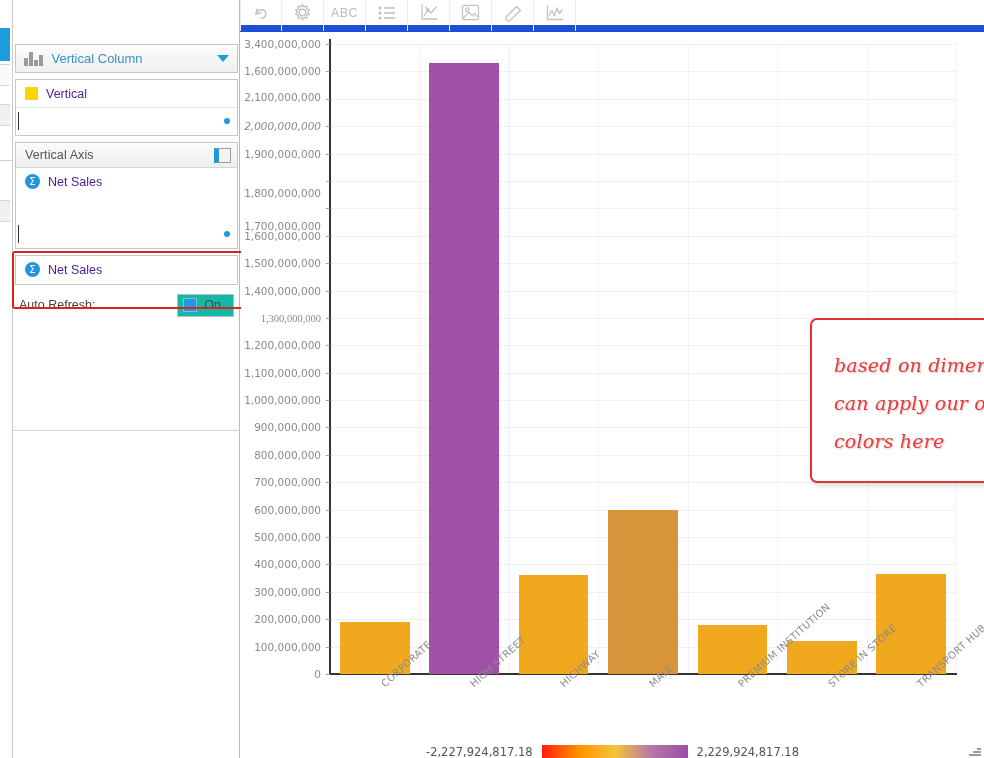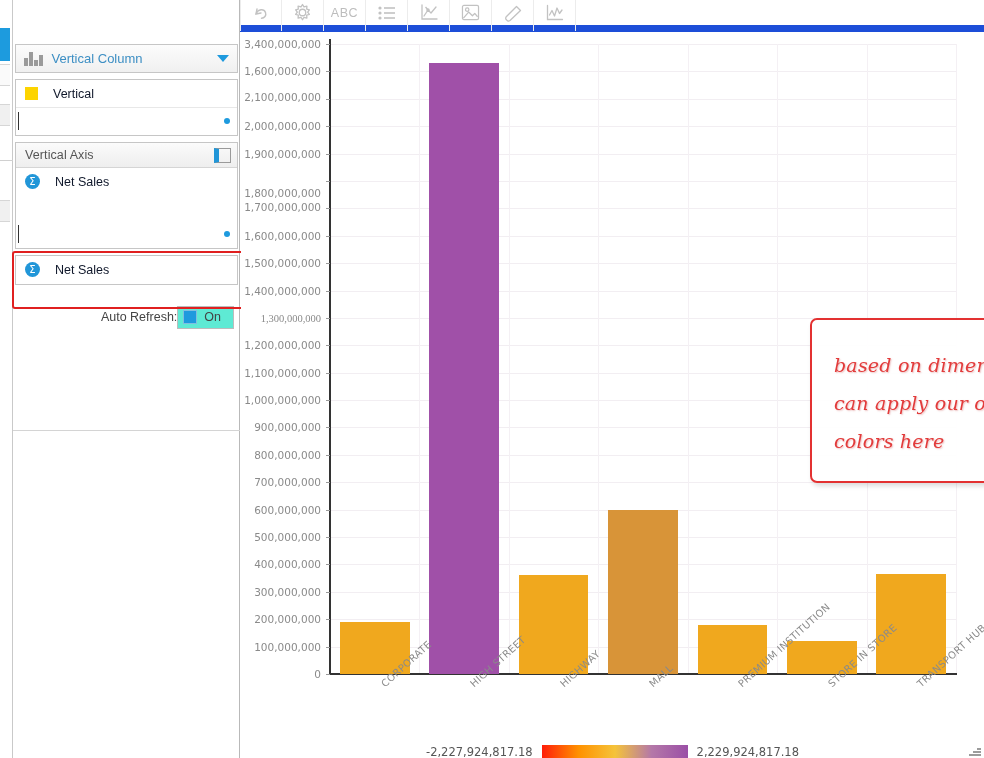--- a/index.html
+++ b/index.html
@@ -73,21 +73,21 @@
   
   .ax-icon { position: absolute; right: 6px; top: 5px; width: 17px; height: 15px;
              border: 1.6px solid #9a9a9a; }
   .ax-icon.h { border-bottom: 4px solid #2196d8; }
   .ax-icon.v { border-left: 5px solid #2196d8; }
 
   
   .field-row {
     display: flex; align-items: center; height: 27px; padding-left: 9px;
   }
-  .field-label { font-size: 12.5px; color: #0f172a; margin-left: 15px; }
+  .field-label { font-size: 12.5px; color: #4c1d95; margin-left: 8px; }
   .sw-yellow { width: 13px; height: 13px; background: #fdd400; }
   .sigma {
     width: 15px; height: 15px; border-radius: 50%; background: #2196d8;
     color: #fff; font-size: 10px; line-height: 15px; text-align: center;
     font-family: "DejaVu Sans", sans-serif;
   }
   .drop-zone { height: 27px; position: relative; border-top: 1px solid #e8e8e8; }
   .drop-caret {
     position: absolute; left: 2px; top: 4px; width: 1px; height: 18px; background: #333;
   }
@@ -106,26 +106,26 @@
   }
 
   
   .hl-color {
     position: absolute; left: -3px; top: -4px; width: 232px; height: 58px;
     border: 2.5px solid #e02020; border-radius: 3px; pointer-events: none;
   }
 
   .auto-refresh {
     display: flex; align-items: center; padding: 0 4px 0 4px;
-    height: 28px; margin-top: 18px; text-align: right;
+    height: 28px; margin-top: 6px;
   }
   .ar-label { font-size: 12.5px; color: #444; flex: 1; }
   .ar-toggle {
     display: flex; align-items: center; gap: 7px; height: 23px;
-    border: 1px solid #bcbcbc; background: #5eead4; padding: 0 12px 0 5px;
+    border: 1px solid #bcbcbc; background: #14b8a6; padding: 0 12px 0 5px;
   }
   .ar-box { width: 14px; height: 14px; background: #1e9ade; border: 1px solid #7fbfe0; }
   .ar-on { font-size: 12.5px; color: #444; }
 
   .sb-hr { position: absolute; left: 0; top: 430px; width: 227px; height: 1px; background: #d4d4d4; }
 
   
   .toolbar {
     position: absolute; left: 240px; top: 0; width: 744px; height: 32px;
     background: #ffffff; border-bottom: 7px solid #1d4ed8;
@@ -378,27 +378,27 @@
       </div>
     <div class="yaxis-line"></div>
     <div class="xaxis-line"></div>
     <div id="yticks">
         <div class="ytick-label" style="top: 7px; right: 663px;">3,400,000,000</div>
         <div class="ytick-mark" style="top: 7px;"></div>
         <div class="ytick-label" style="top: 34.3913px; right: 663px;">1,600,000,000</div>
         <div class="ytick-mark" style="top: 34.3913px;"></div>
         <div class="ytick-label" style="top: 60px; right: 663px; margin-left: 21px;">2,100,000,000</div>
         <div class="ytick-mark" style="top: 61.7826px;"></div>
-        <div class="ytick-label" style="top: 89.1739px; right: 663px;">2,000,000,000</div>
+        <div class="ytick-label" style="top: 89.1739px; right: 663px; font-style: italic;">2,000,000,000</div>
         <div class="ytick-mark" style="top: 89.1739px;"></div>
         <div class="ytick-label" style="top: 116.565px; right: 663px;">1,900,000,000</div>
         <div class="ytick-mark" style="top: 116.565px;"></div>
         <div class="ytick-label" style="top: 149px; right: 663px; margin-top: 7px;">1,800,000,000</div>
         <div class="ytick-mark" style="top: 143.957px;"></div>
-        <div class="ytick-label" style="top: 170px; right: 663px;">1,700,000,000</div>
+        <div class="ytick-label" style="top: 189px; right: 663px;">1,700,000,000</div>
         <div class="ytick-mark" style="top: 171.348px;"></div>
         <div class="ytick-label" style="top: 198.739px; right: 663px;">1,600,000,000</div>
         <div class="ytick-mark" style="top: 198.739px;"></div>
         <div class="ytick-label" style="top: 226.13px; right: 663px;">1,500,000,000</div>
         <div class="ytick-mark" style="top: 226.13px;"></div>
         <div class="ytick-label" style="top: 253.522px; right: 663px;">1,400,000,000</div>
         <div class="ytick-mark" style="top: 253.522px;"></div>
         <div class="ytick-label" style="top: 280.913px; right: 663px; font-family: Liberation Serif, serif;">1,300,000,000</div>
         <div class="ytick-mark" style="top: 280.913px;"></div>
         <div class="ytick-label" style="top: 308.304px; right: 663px;">1,200,000,000</div>

